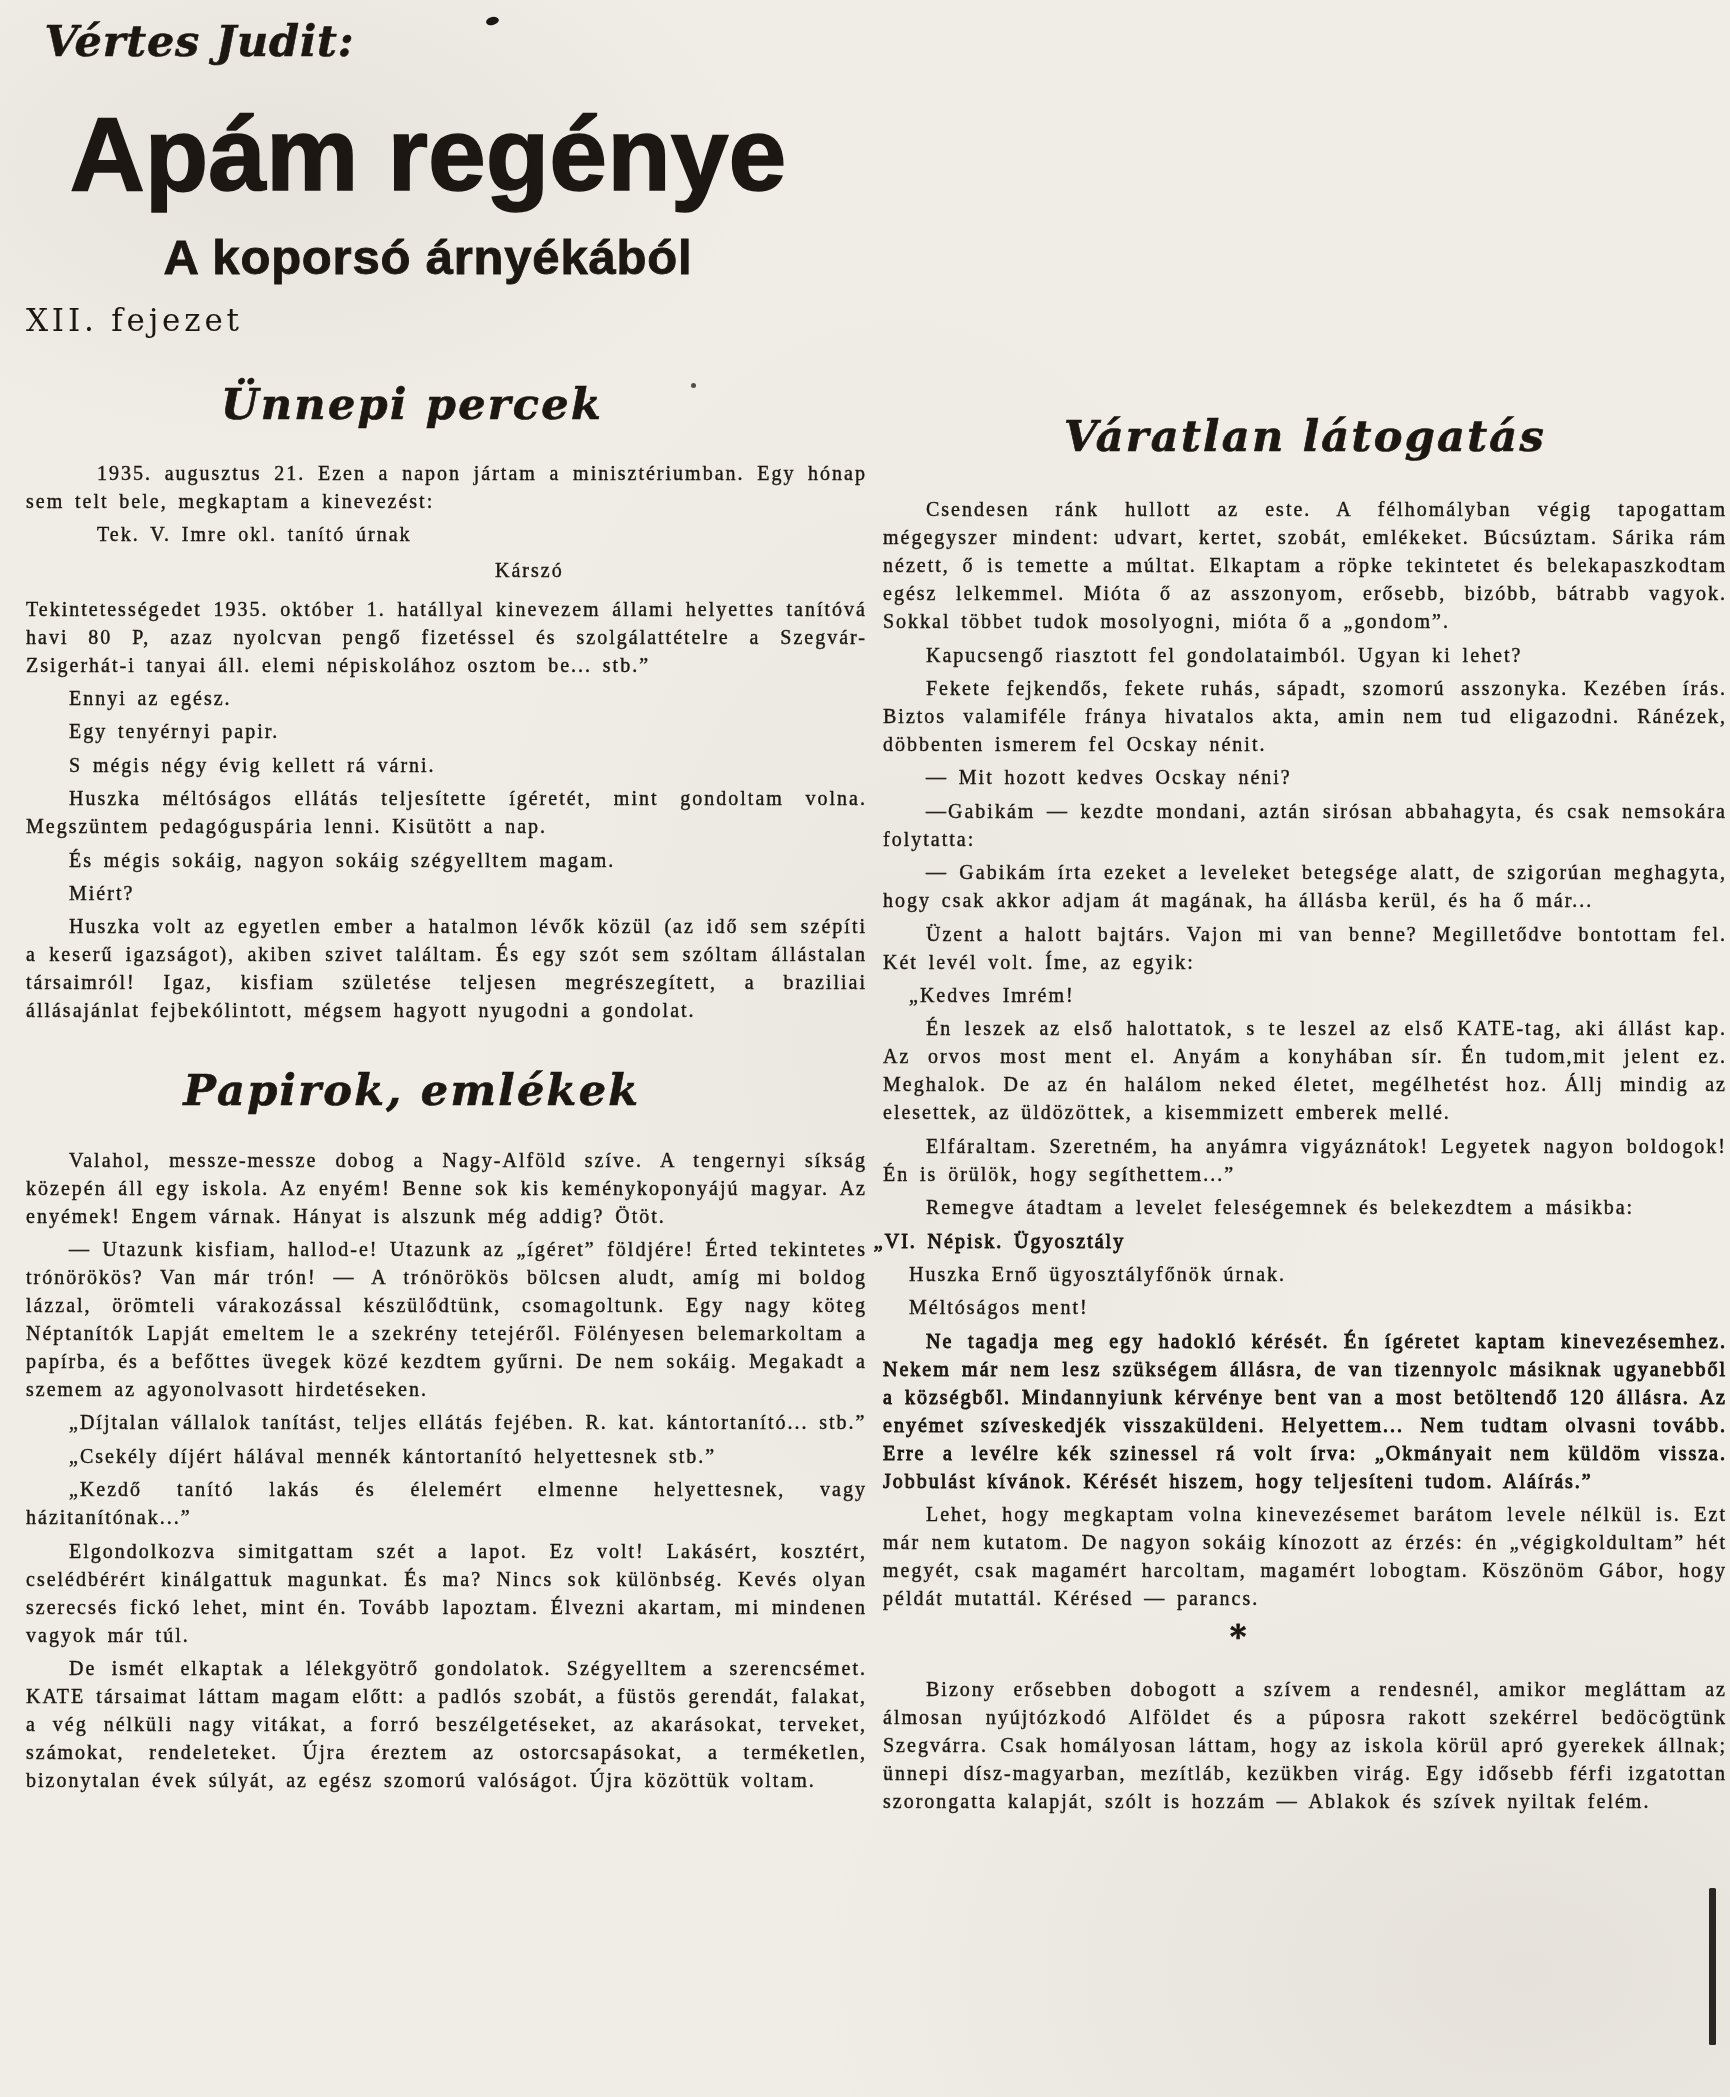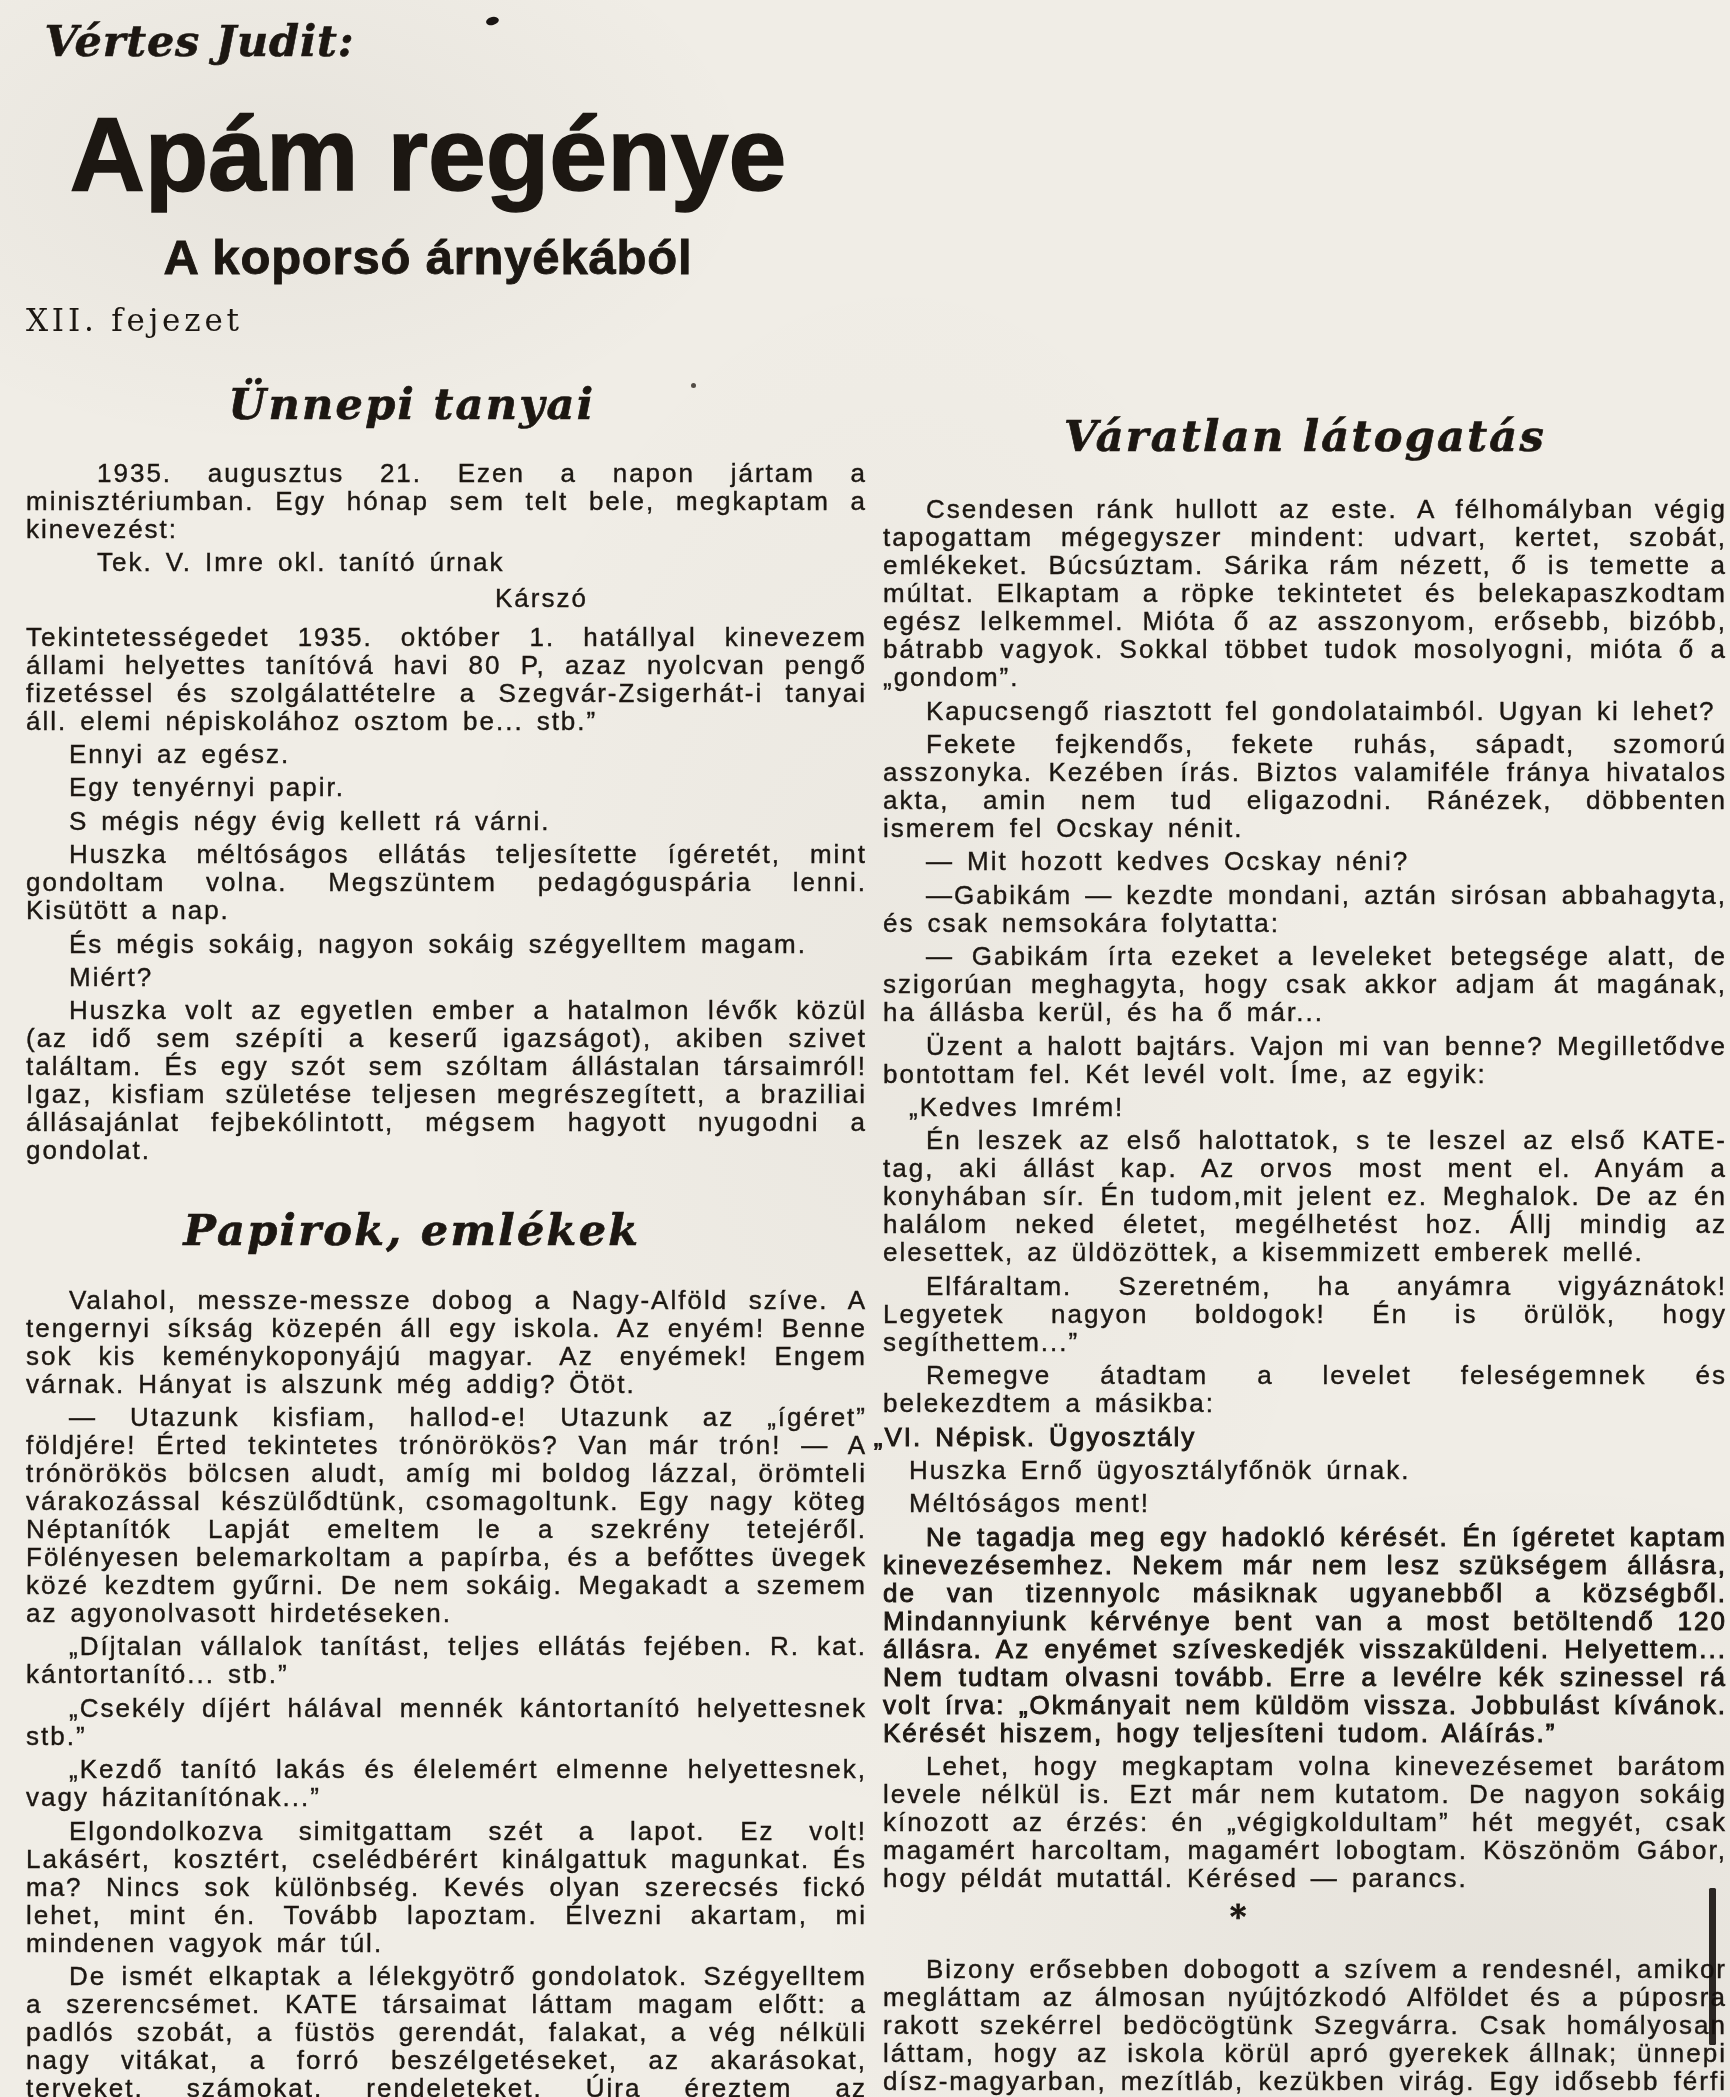--- a/index.html
+++ b/index.html
@@ -25,21 +25,21 @@
   
   .heading{
     font:italic 700 43px/1.1 "DejaVu Serif",serif;text-align:center;
     letter-spacing:2.3px;-webkit-text-stroke:0.7px;
   }
   .col-left .heading{margin:43px 69px 31px 0}
   .col-right .heading{margin:0 0 35px 0}
 
   
   .para{
-    font-family:Liberation Sans, sans-serif;font-size:26px;line-height:28px;
+    font-family:Liberation Serif, serif;font-size:20px;line-height:28px;
     letter-spacing:2px;word-spacing:3.8px;margin:0 0 5.4px;
     text-align:justify;text-indent:43px;-webkit-text-stroke:0.4px;
   }
   .plain{text-align:left}
   .flush{text-indent:0}
   .ind2{text-indent:71px}
   .inds{text-indent:26px}
   .hangq{text-indent:-9.2px}
   .bold{-webkit-text-stroke:0.9px}
   .karszo{text-align:left;text-indent:0;padding-left:469px;margin:7.7px 0 10.7px}
@@ -58,21 +58,21 @@
 <body style="--paper: #f0ede6; --ink: #1c1712;">
 
 <div class="page">
 
   <div class="col col-left">
     <div class="author">Vértes Judit:</div>
     <h1 class="title">Apám regénye</h1>
     <div class="subtitle">A koporsó árnyékából</div>
     <div class="chapter">XII. fejezet</div>
     <div class="blocks">
-        <h2 class="heading">Ünnepi tanyai</h2>
+        <h2 class="heading">Ünnepi percek</h2>
         <p class="para ind2">1935. augusztus 21. Ezen a napon jártam a minisztériumban. Egy hónap sem telt bele, megkaptam a kinevezést:</p>
         <p class="para ind2 plain">Tek. V. Imre okl. tanító úrnak</p>
         <p class="para karszo plain">Kárszó</p>
         <p class="para flush">Tekintetességedet 1935. október 1. hatállyal kinevezem állami helyettes tanítóvá havi 80 P, azaz nyolcvan pengő fizetéssel és szolgálattételre a Szegvár-Zsigerhát-i tanyai áll. elemi népiskolához osztom be... stb.”</p>
         <p class="para plain">Ennyi az egész.</p>
         <p class="para plain">Egy tenyérnyi papir.</p>
         <p class="para plain">S mégis négy évig kellett rá várni.</p>
         <p class="para">Huszka méltóságos ellátás teljesítette ígéretét, mint gondoltam volna. Megszüntem pedagóguspária lenni. Kisütött a nap.</p>
         <p class="para plain">És mégis sokáig, nagyon sokáig szégyelltem magam.</p>
         <p class="para plain">Miért?</p>

